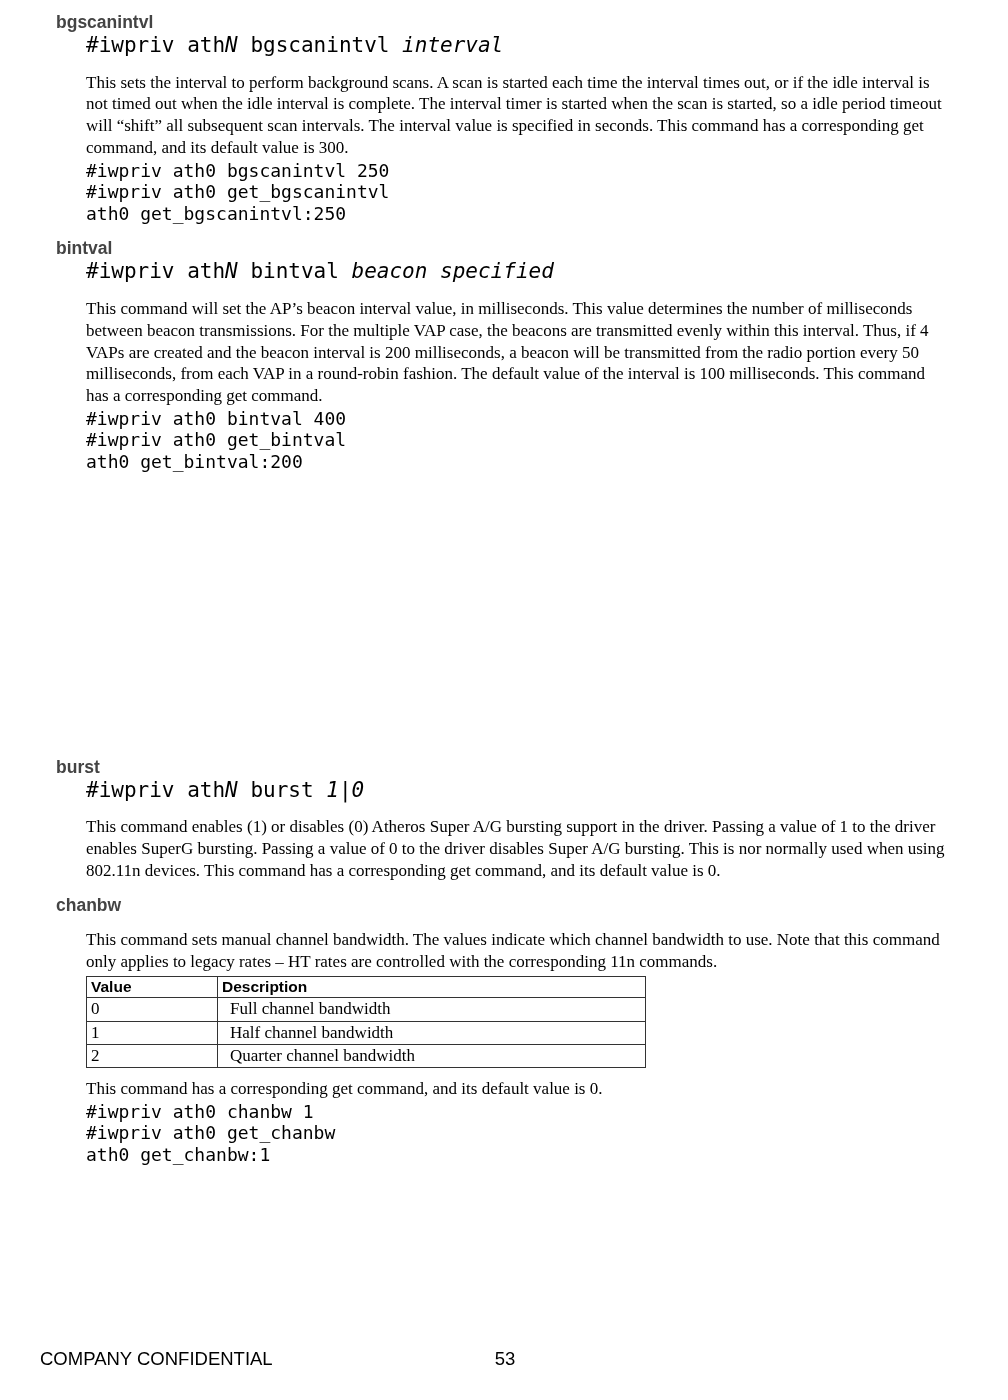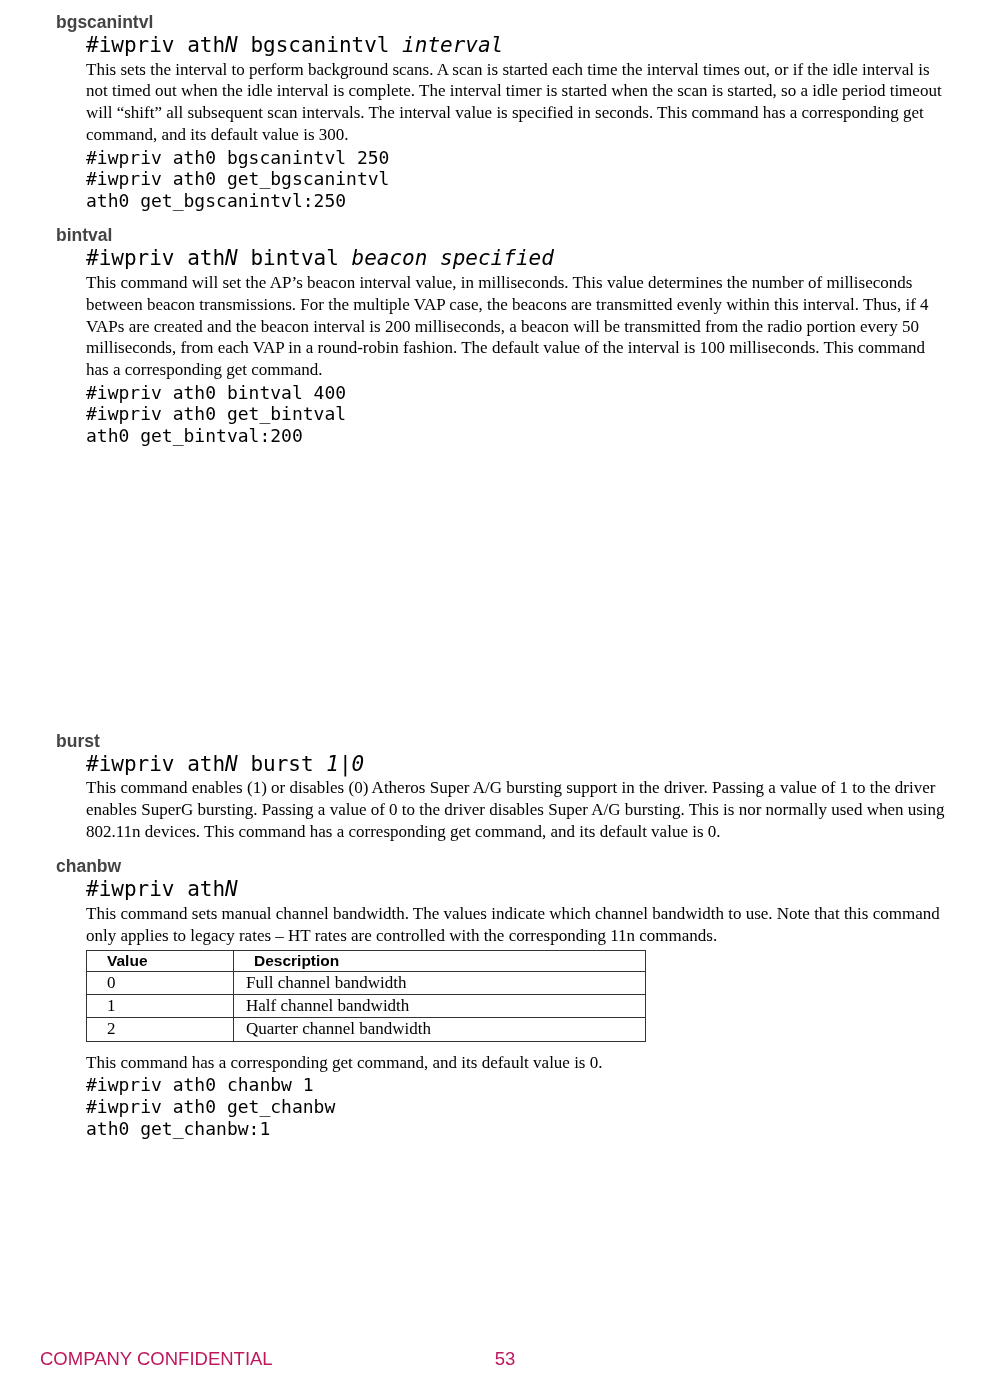--- a/index.html
+++ b/index.html
@@ -34,21 +34,21 @@
       font-family: 'DejaVu Sans Mono', 'Consolas', monospace;
       font-size: 21px;
       white-space: pre;
       line-height: 1.22;
     }
     .syntax .ital {
       font-style: italic;
     }
     .description {
       line-height: 1.28;
-      margin-top: 0;
+      margin-top: 13px;
     }
     .example {
       font-family: 'DejaVu Sans Mono', 'Consolas', monospace;
       font-size: 18px;
       white-space: pre;
       line-height: 1.20;
       margin-top: 1px;
     }
     .bigspace {
       height: 270px;
@@ -57,21 +57,21 @@
       border-collapse: collapse;
       margin-top: 3px;
       margin-left: 0px;
       margin-bottom: 10px;
       width: 560px;
       font-size: 17px;
     }
     table.valdesc th, table.valdesc td {
       border: 1px solid #333;
       text-align: left;
-      padding: 0px 6px 1px 20px;
+      padding: 0px 6px 1px 4px;
       line-height: 1.25;
       vertical-align: top;
     }
     table.valdesc th {
       font-family: Arial, Helvetica, sans-serif;
       font-weight: bold;
       font-size: 15.5px;
     }
     table.valdesc td.valcol {
       width: 120px;
@@ -79,21 +79,21 @@
     td.desccol {
       padding-left: 12px !important;
     }
     .footer {
       position: absolute;
       bottom: 30px;
       left: 40px;
       width: 930px;
       font-family: Arial, Helvetica, sans-serif;
       font-size: 18.5px;
-      color:#be185d;
+      color:#000000;
     }
     .footer .pgnum {
       position: absolute;
       left: 50%;
       transform: translateX(-50%);
     }
     .after-desc {
         margin-top: 2px;
     }
   </style>
@@ -130,21 +130,20 @@
     <div class="heading">burst</div>
     <div class="indent">
       <div class="syntax"><span>#iwpriv ath</span><span class="ital">N</span><span> burst </span><span class="ital">1|0</span></div>
       <div class="description">This command enables (1) or disables (0) Atheros Super A/G bursting support in the driver. Passing a value of 1 to the driver enables SuperG bursting. Passing a value of 0 to the driver disables Super A/G bursting. This is nor normally used when using 802.11n devices. This command has a corresponding get command, and its default value is 0.</div>
     </div>
   </div>
 
   <div class="entry">
     <div class="heading">chanbw</div>
     <div class="indent">
-      <div class="syntax"><span>#iwpriv ath</span><span class="ital">N</span></div>
       <div class="description">This command sets manual channel bandwidth. The values indicate which channel bandwidth to use. Note that this command only applies to legacy rates – HT rates are controlled with the corresponding 11n commands.</div>
       <table class="valdesc">
         <tbody>
             <tr>
           <th class="valcol">Value</th>
           <th>Description</th>
         </tr>
         <tr>
           <td class="valcol">0</td>
           <td class="desccol">Full channel bandwidth</td>

